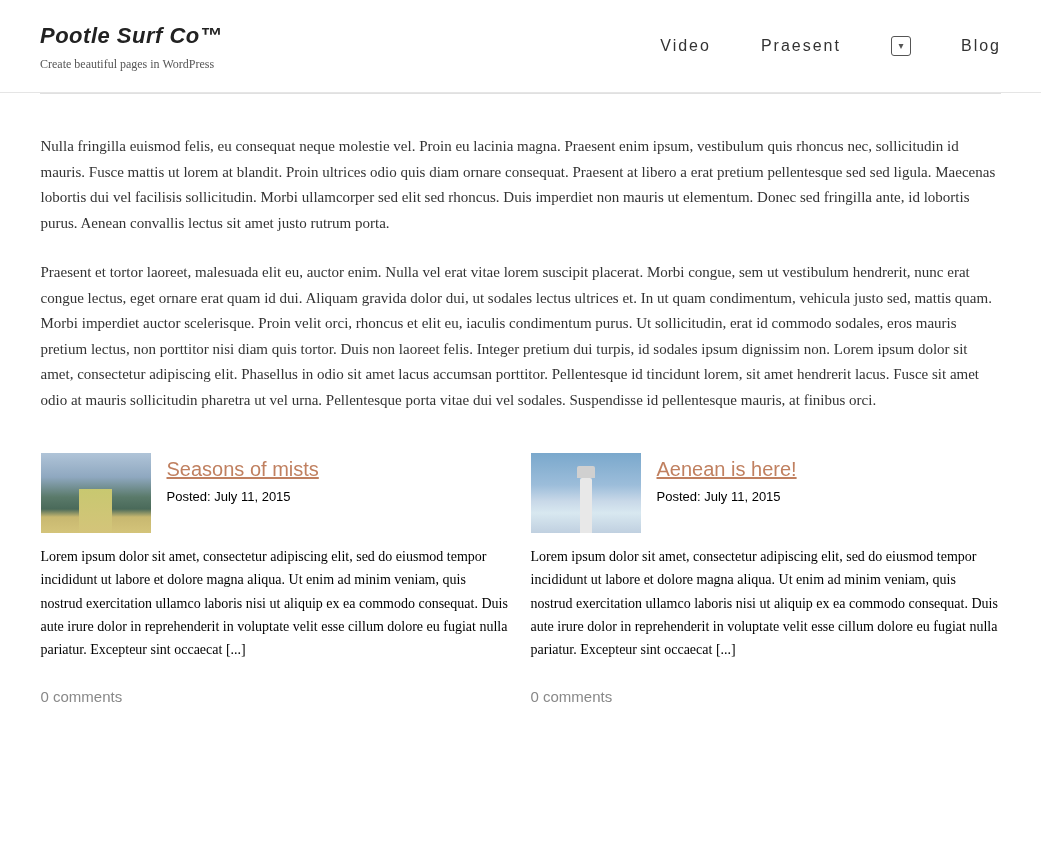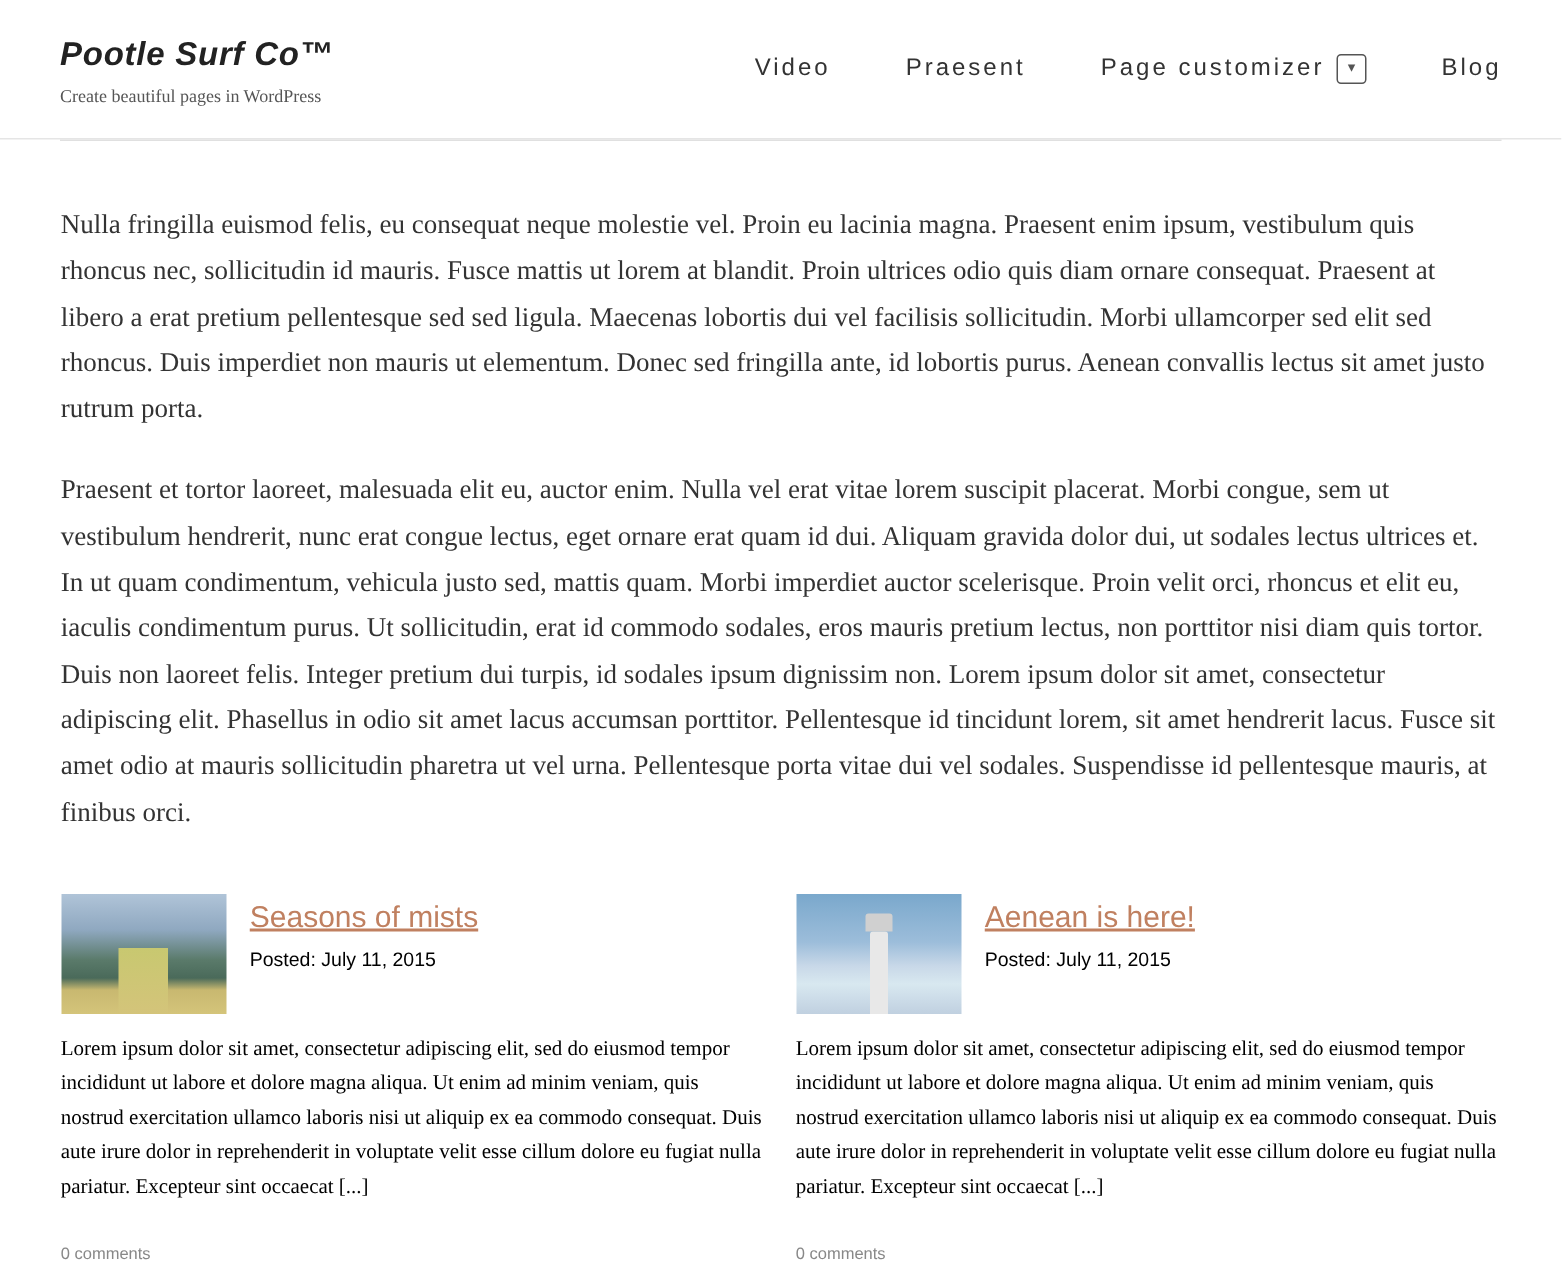--- a/index.html
+++ b/index.html
@@ -70,21 +70,21 @@
 
     
     .main-content {
       max-width: 1000px;
       margin: 0 auto;
       padding: 40px 20px;
     }
 
     .intro-text {
       margin-bottom: 30px;
-      font-size: 18px;
+      font-size: 15px;
       color: #333;
       line-height: 1.7;
     }
 
     .intro-text p + p {
       margin-top: 24px;
     }
 
     
     .posts-grid {
@@ -192,21 +192,21 @@
 
     .post-excerpt {
       font-size: 14px;
       color: #000000;
       line-height: 1.65;
       margin-bottom: 24px;
     }
 
     .post-comments {
       font-family: Arial, sans-serif;
-      font-size: 11px;
+      font-size: 15px;
       color: #888;
       text-decoration: none;
     }
 
     
     .header-divider {
       border: none;
       border-top: 1px solid #e0e0e0;
       margin: 0 40px;
     }
@@ -216,21 +216,20 @@
 
 <header class="site-header">
   <div class="site-branding">
     <div class="site-title">Pootle Surf Co™</div>
     <div class="site-tagline">Create beautiful pages in WordPress</div>
   </div>
   <nav>
     <a href="#">Video</a>
     <a href="#">Praesent</a>
     <span class="nav-item-with-arrow">
-      <a href="#">Page customizer</a>
       <span class="dropdown-arrow">▾</span>
     </span>
     <a href="#">Blog</a>
   </nav>
 </header>
 <hr class="header-divider">
 
 <main class="main-content">
   <div class="intro-text">
     <p>Nulla fringilla euismod felis, eu consequat neque molestie vel. Proin eu lacinia magna. Praesent enim ipsum, vestibulum quis rhoncus nec, sollicitudin id mauris. Fusce mattis ut lorem at blandit. Proin ultrices odio quis diam ornare consequat. Praesent at libero a erat pretium pellentesque sed sed ligula. Maecenas lobortis dui vel facilisis sollicitudin. Morbi ullamcorper sed elit sed rhoncus. Duis imperdiet non mauris ut elementum. Donec sed fringilla ante, id lobortis purus. Aenean convallis lectus sit amet justo rutrum porta.</p>

